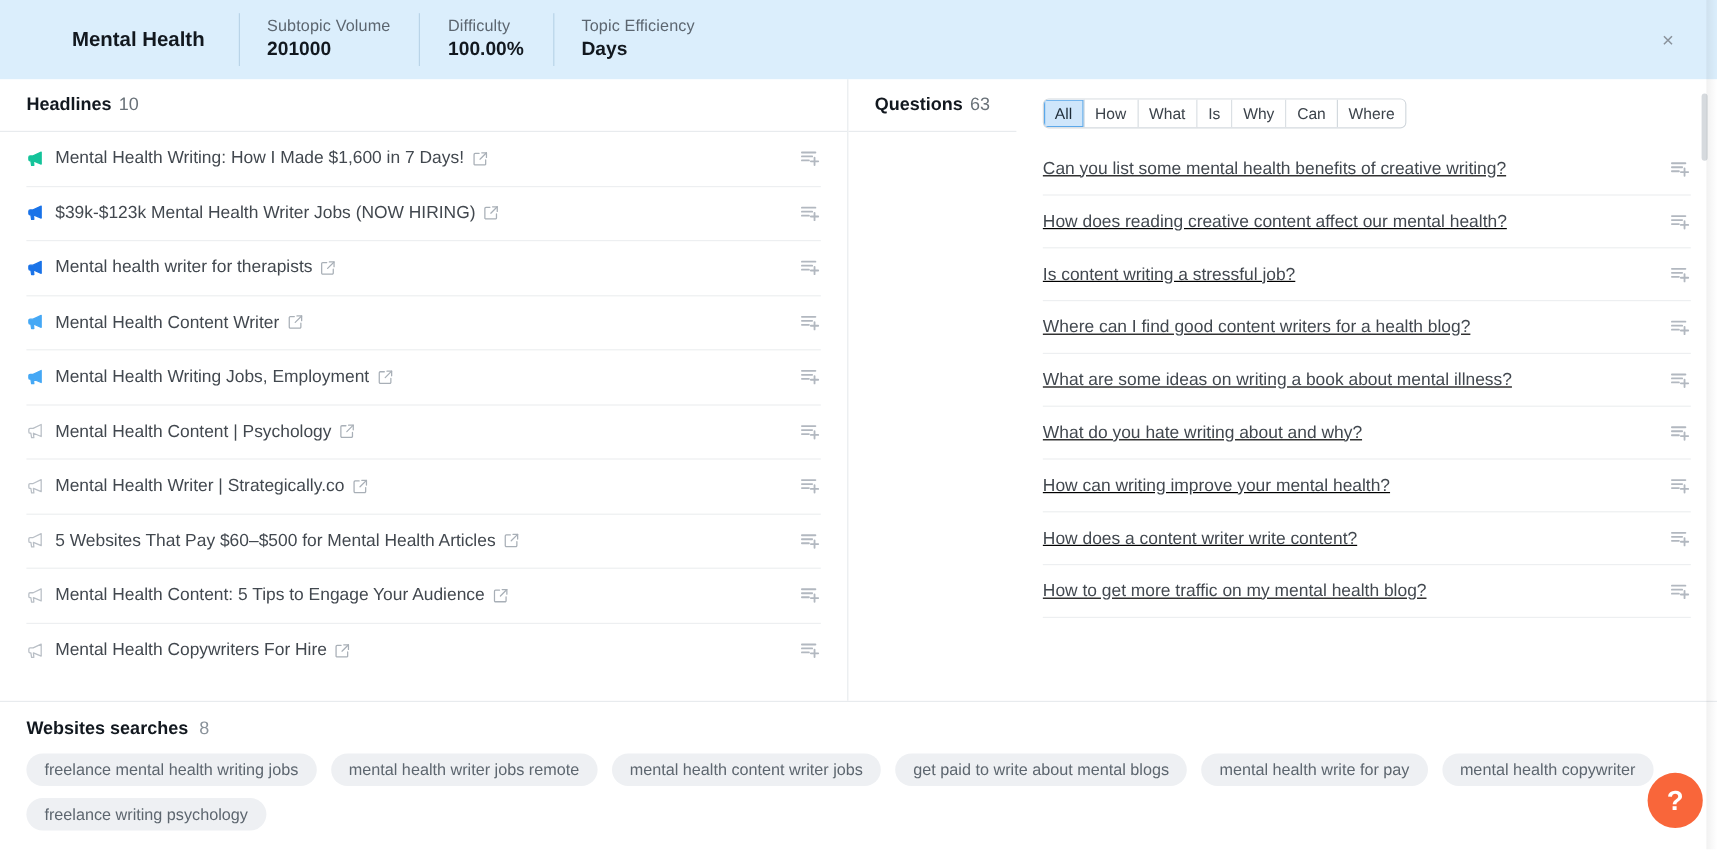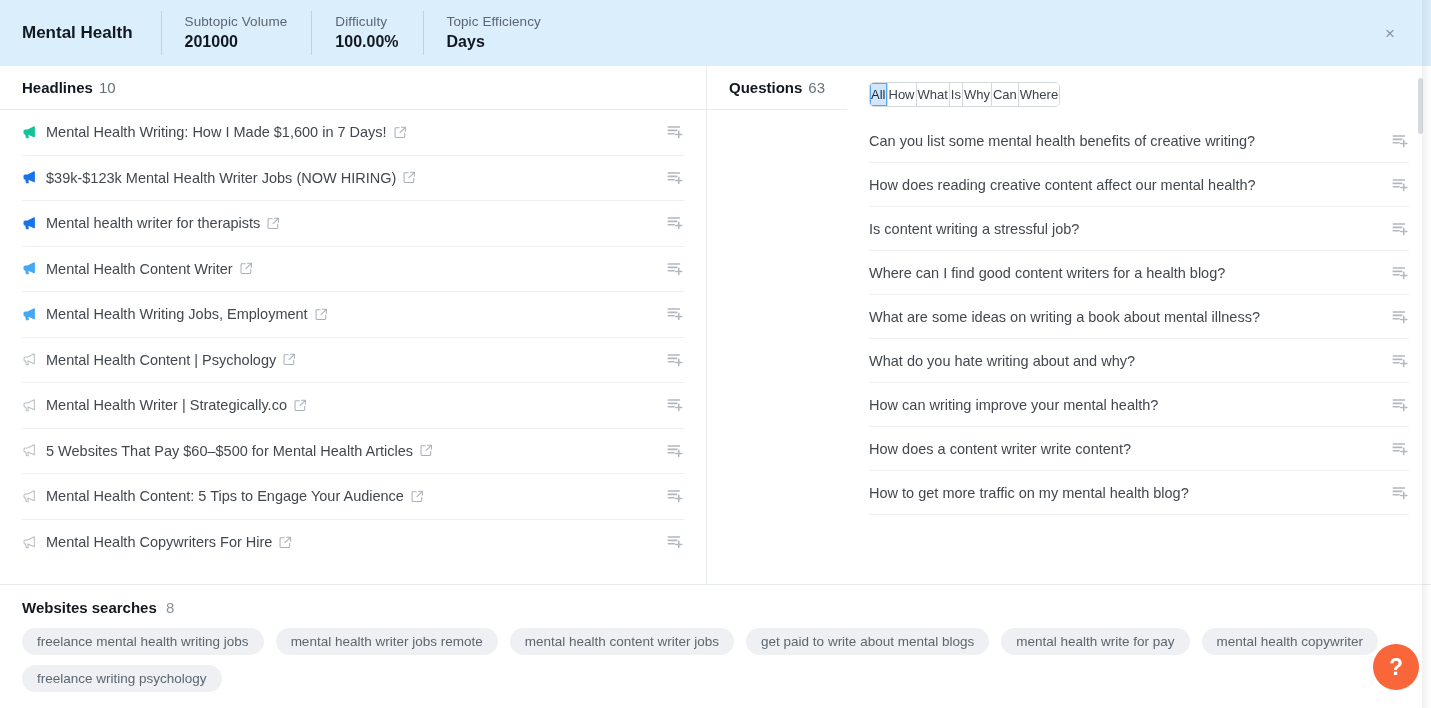--- a/index.html
+++ b/index.html
@@ -16,20 +16,21 @@
     display: flex; flex-direction: column;
   }
 
   
   .header {
     position: relative;
     height: 66px;
     background: #dbeefc;
     display: flex; align-items: center;
     flex: 0 0 66px;
+    padding-left: 38px;
   }
   .header-inner { display: flex; align-items: stretch; height: 66px; }
   .hstat {
     display: flex; flex-direction: column; justify-content: center;
     padding: 0 24px;
     position: relative;
   }
   .hstat + .hstat::before {
     content: ""; position: absolute; left: 0; top: 11px; bottom: 11px;
     width: 1px; background: #b9d4e8;
@@ -89,28 +90,28 @@
 
   
   .filters {
     display: flex; padding: 16px 22px 12px 22px;
   }
   .seg {
     display: flex; border: 1px solid #d3d9de; border-radius: 5px; overflow: hidden;
     height: 25px; background: #fff;
   }
   .seg-item {
-    display: flex; align-items: center; padding: 0 1px;
+    display: flex; align-items: center; padding: 0 9px;
     font-size: 13px; color: #3c434b; cursor: pointer;
     border-right: 1px solid #d3d9de; background: #fff;
     white-space: nowrap; height: 100%;
   }
   .seg-item:last-child { border-right: none; }
   .seg-item.active { background: #cfe6fb; color: #1d2b38; box-shadow: inset 0 0 0 1px #5ba8ea; }
-  .q-rows { padding: 0 22px 0 22px; }
+  .q-rows { padding: 0 22px 0 22px; text-decoration: underline; }
   .q-row {
     height: 44px; display: flex; align-items: center;
     border-bottom: 1px solid #edeff1;
   }
   .q-text { font-size: 14.5px; color: #42484f; white-space: nowrap; }
 
   .qscroll {
     position: absolute; right: 8px; top: 12px;
     width: 5px; height: 56px; border-radius: 3px;
     background: #d6dade; cursor: pointer;

